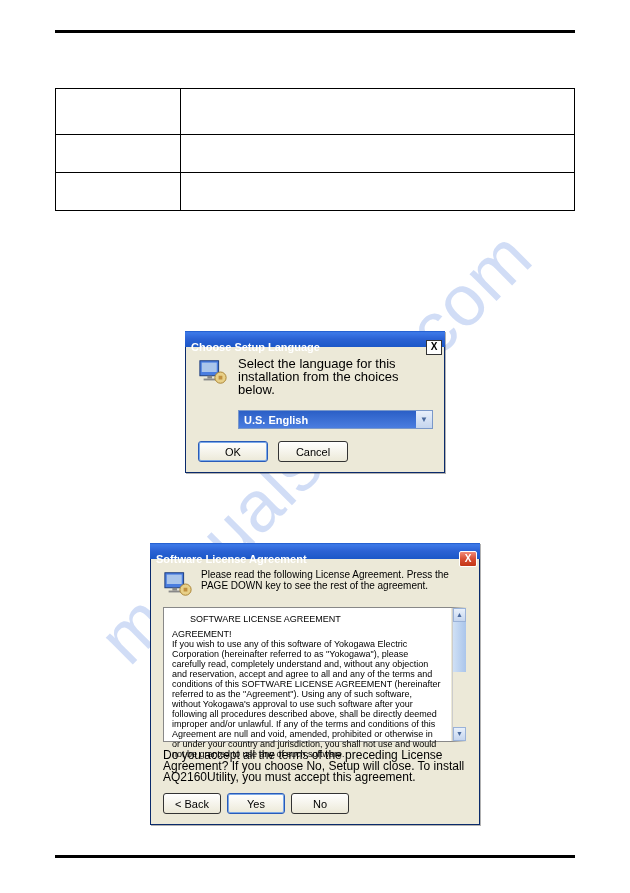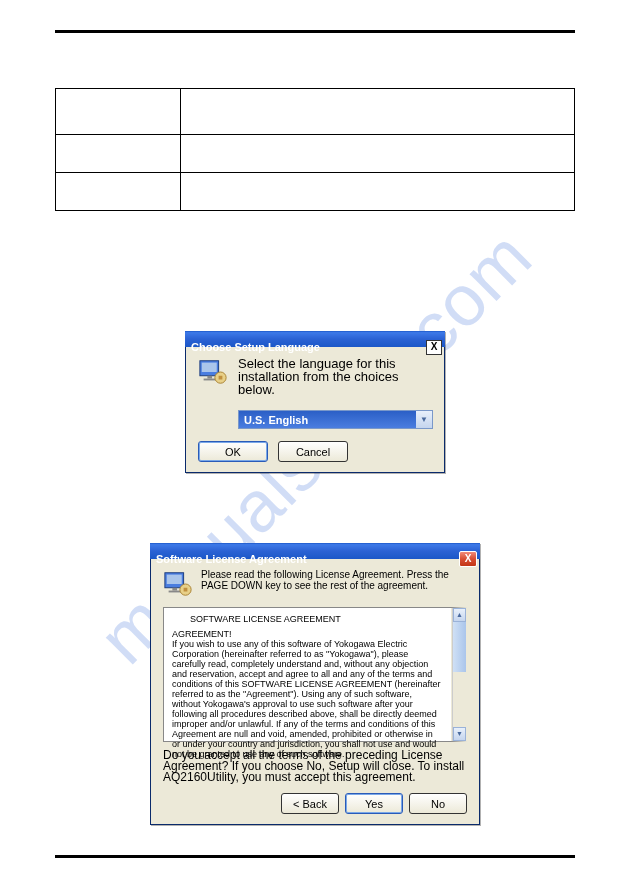--- a/index.html
+++ b/index.html
@@ -40,21 +40,21 @@
 .dlg2 .body{background:#ece9d8;border:1px solid #0a2a6b;border-top:none;padding:10px 12px 10px 12px}
 .dlg2 .toprow{display:flex;gap:8px;margin-bottom:8px}
 .dlg2 .msg{font-size:10px;line-height:11px}
 .licensebox{background:#fff;border:1px solid #888;border-right:16px solid #ece9d8;padding:6px 8px 14px 8px;font-size:9px;line-height:10px;height:135px;margin-bottom:8px;position:relative}
 .licensebox .lh{margin-left:18px;margin-bottom:5px}
 .scrollbar{position:absolute;right:-15px;top:0;bottom:0;width:14px;background:#ece9d8;border-left:1px solid #ccc}
 .scrollbar .sbtn{height:14px;background:linear-gradient(to bottom,#e8f0fb,#c5d5ee);border:1px solid #9ab2d8;font-size:7px;text-align:center;line-height:11px;color:#4a6a9e}
 .scrollbar .thumb{position:absolute;top:14px;left:0;right:0;height:50px;background:linear-gradient(to right,#cfe0f5,#aac5eb)}
 .scrollbar .sdown{position:absolute;bottom:0;left:0;right:0}
 .confirm{font-size:12px;line-height:11px;margin-bottom:10px}
-.btnrow2{display:flex;justify-content:flex-end;gap:6px}
+.btnrow2{display:flex;gap:6px}
 .btnrow2 .winbtn{min-width:58px}
 </style>
 </head>
 <body>
 
 <div class="watermark">manualshive.com</div>
 
 <div class="page">
 <hr class="hr-top">
 

